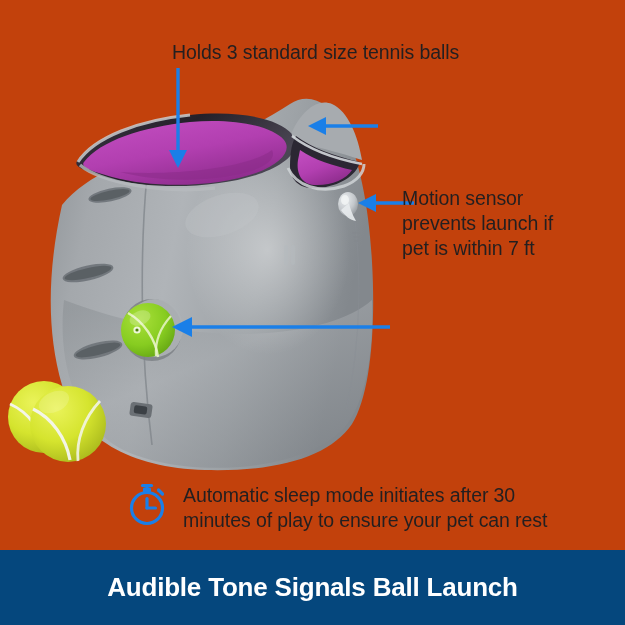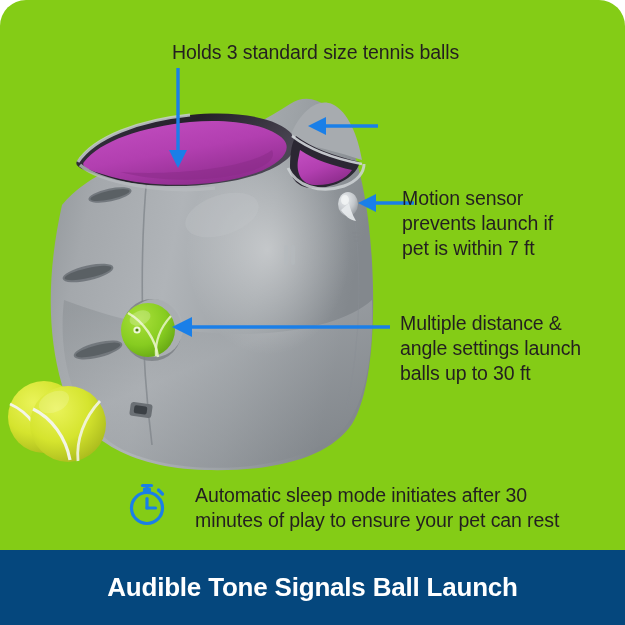--- a/index.html
+++ b/index.html
@@ -14,22 +14,21 @@
     overflow: hidden;
     font-family: "Liberation Sans", sans-serif;
     -webkit-font-smoothing: antialiased;
   }
 
   #infographic {
     position: absolute;
     left: 0; top: 0;
     width: 625px;
     height: 625px;
-    background: #84cc16;
-    border-radius: 26px;
+    background: #c2410c;
   }
 
   
   .product-stage {
     position: absolute;
     left: 0; top: 0;
     width: 625px;
     height: 550px;
   }
   .product-svg {
@@ -71,21 +70,20 @@
     height: 48px;
     margin-top: 2px;
   }
   .sleep-text {
     color: #231f20;
     font-size: 19.5px;
     line-height: 25px;
     letter-spacing: -0.1px;
     white-space: pre-line;
     padding-top: 5px;
-    margin-left: 12px;
   }
 
   
   .banner {
     position: absolute;
     left: 0;
     top: 550px;
     width: 625px;
     height: 75px;
     background: #05477d;
@@ -293,23 +291,20 @@
     </svg>
   </div>
 
   <div class="callout c-holds">Holds 3 standard size tennis balls</div>
 
 
   <div class="callout c-motion">Motion sensor
 prevents launch if
 pet is within 7 ft</div>
 
-  <div class="callout c-dial">Multiple distance &amp;
-angle settings launch
-balls up to 30 ft</div>
 
   <div class="sleep-row">
     <div class="sleep-icon">
       <svg viewBox="0 0 44 48" width="44" height="48">
         <g fill="none" stroke="#1a7fe8" stroke-width="3.2" stroke-linecap="round" stroke-linejoin="round">
           <circle cx="21" cy="28" r="15.5"></circle>
           <line x1="21" y1="28" x2="21" y2="18.5"></line>
           <line x1="21" y1="28" x2="29.5" y2="28"></line>
           <line x1="16.5" y1="5.5" x2="25.5" y2="5.5"></line>
           <line x1="21" y1="5.5" x2="21" y2="12"></line>

